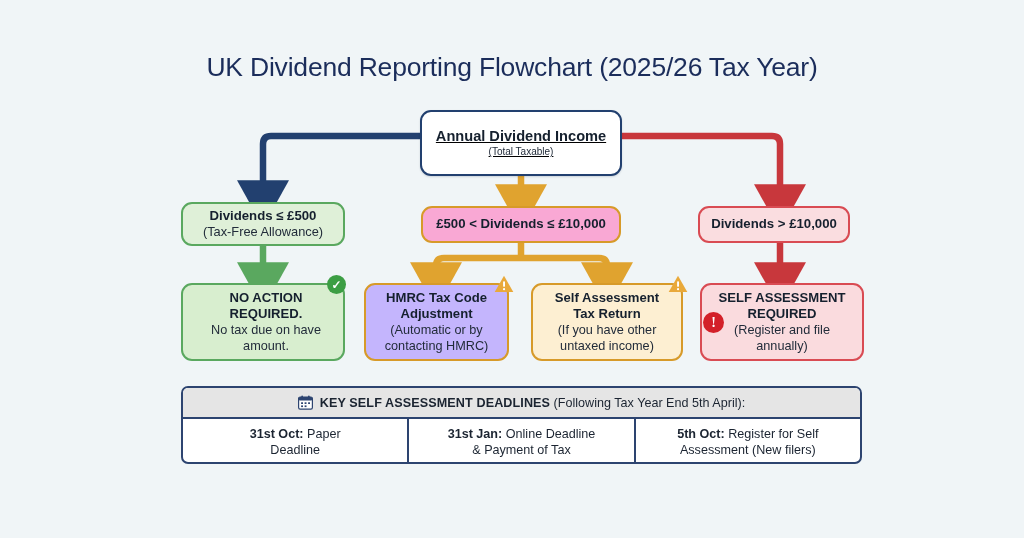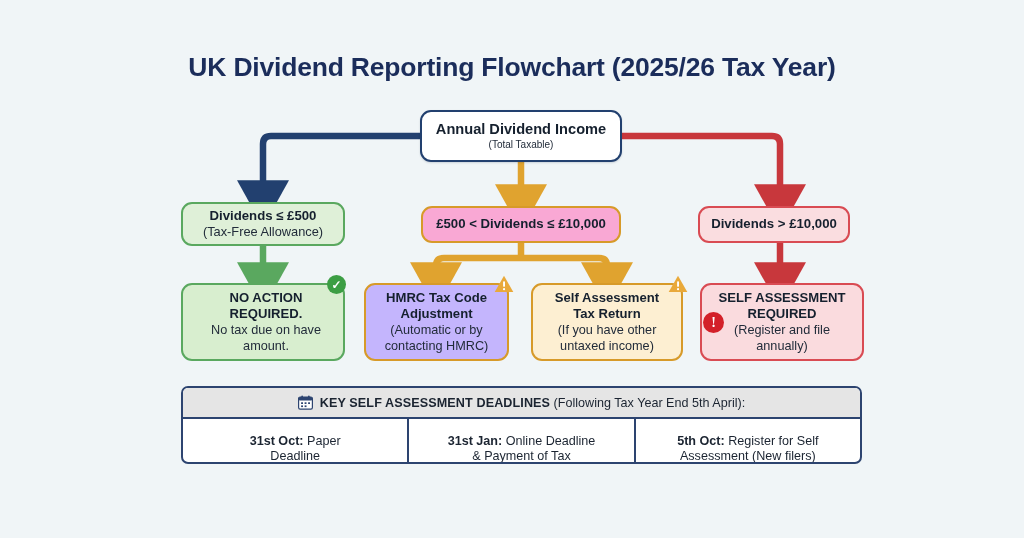--- a/index.html
+++ b/index.html
@@ -28,21 +28,21 @@
   }
 
   
   .title {
     position: absolute;
     left: 0;
     top: 52px;
     width: 1024px;
     text-align: center;
     font-size: 26.5px;
-    font-weight: bold;
+    font-weight: normal;
     color: #1b2d5b;
     letter-spacing: -0.2px;
   }
 
   
   .node {
     position: absolute;
     box-sizing: border-box;
     border-radius: 11px;
     display: flex;
@@ -56,24 +56,25 @@
   .node .t1 {
     font-weight: bold;
     color: #15202e;
   }
   .node .t2 {
     color: #222c3a;
   }
 
   
   .root {
-    left: 420px; top: 110px; width: 202px; height: 52px;
+    left: 420px; top: 110px; width: 202px; height: 66px;
     background: #ffffff;
     border: 2.6px solid #22406f;
     box-shadow: 0 1px 2px rgba(20,40,70,0.16);
+    text-decoration: underline;
   }
   .root .t1 { font-size: 14.6px; }
   .root .t2 { font-size: 10px; margin-top: 1px; }
 
   
   .cond {
     height: 40px;
     justify-content: center;
   }
   .cond .t1 { font-size: 13.2px; }
@@ -182,27 +183,27 @@
     width: 15px; height: 15px;
   }
   .dl-head .strong { font-weight: bold; letter-spacing: 0.1px; }
   .dl-body {
     display: flex;
     height: 46px;
   }
   .dl-cell {
     flex: 1 1 0;
     display: flex;
-    align-items: flex-end;
+    align-items: flex-start;
     justify-content: center;
     text-align: center;
     font-size: 12.6px;
     color: #1b2431;
     line-height: 1.25;
-    padding: 0 8px;
+    padding: 8px 8px;
     box-sizing: border-box;
   }
   .dl-cell + .dl-cell { border-left: 2.1px solid #2d4470; }
   .dl-cell b { font-weight: bold; }
 </style>
 </head>
 <body>
 
 <div id="canvas">
 

